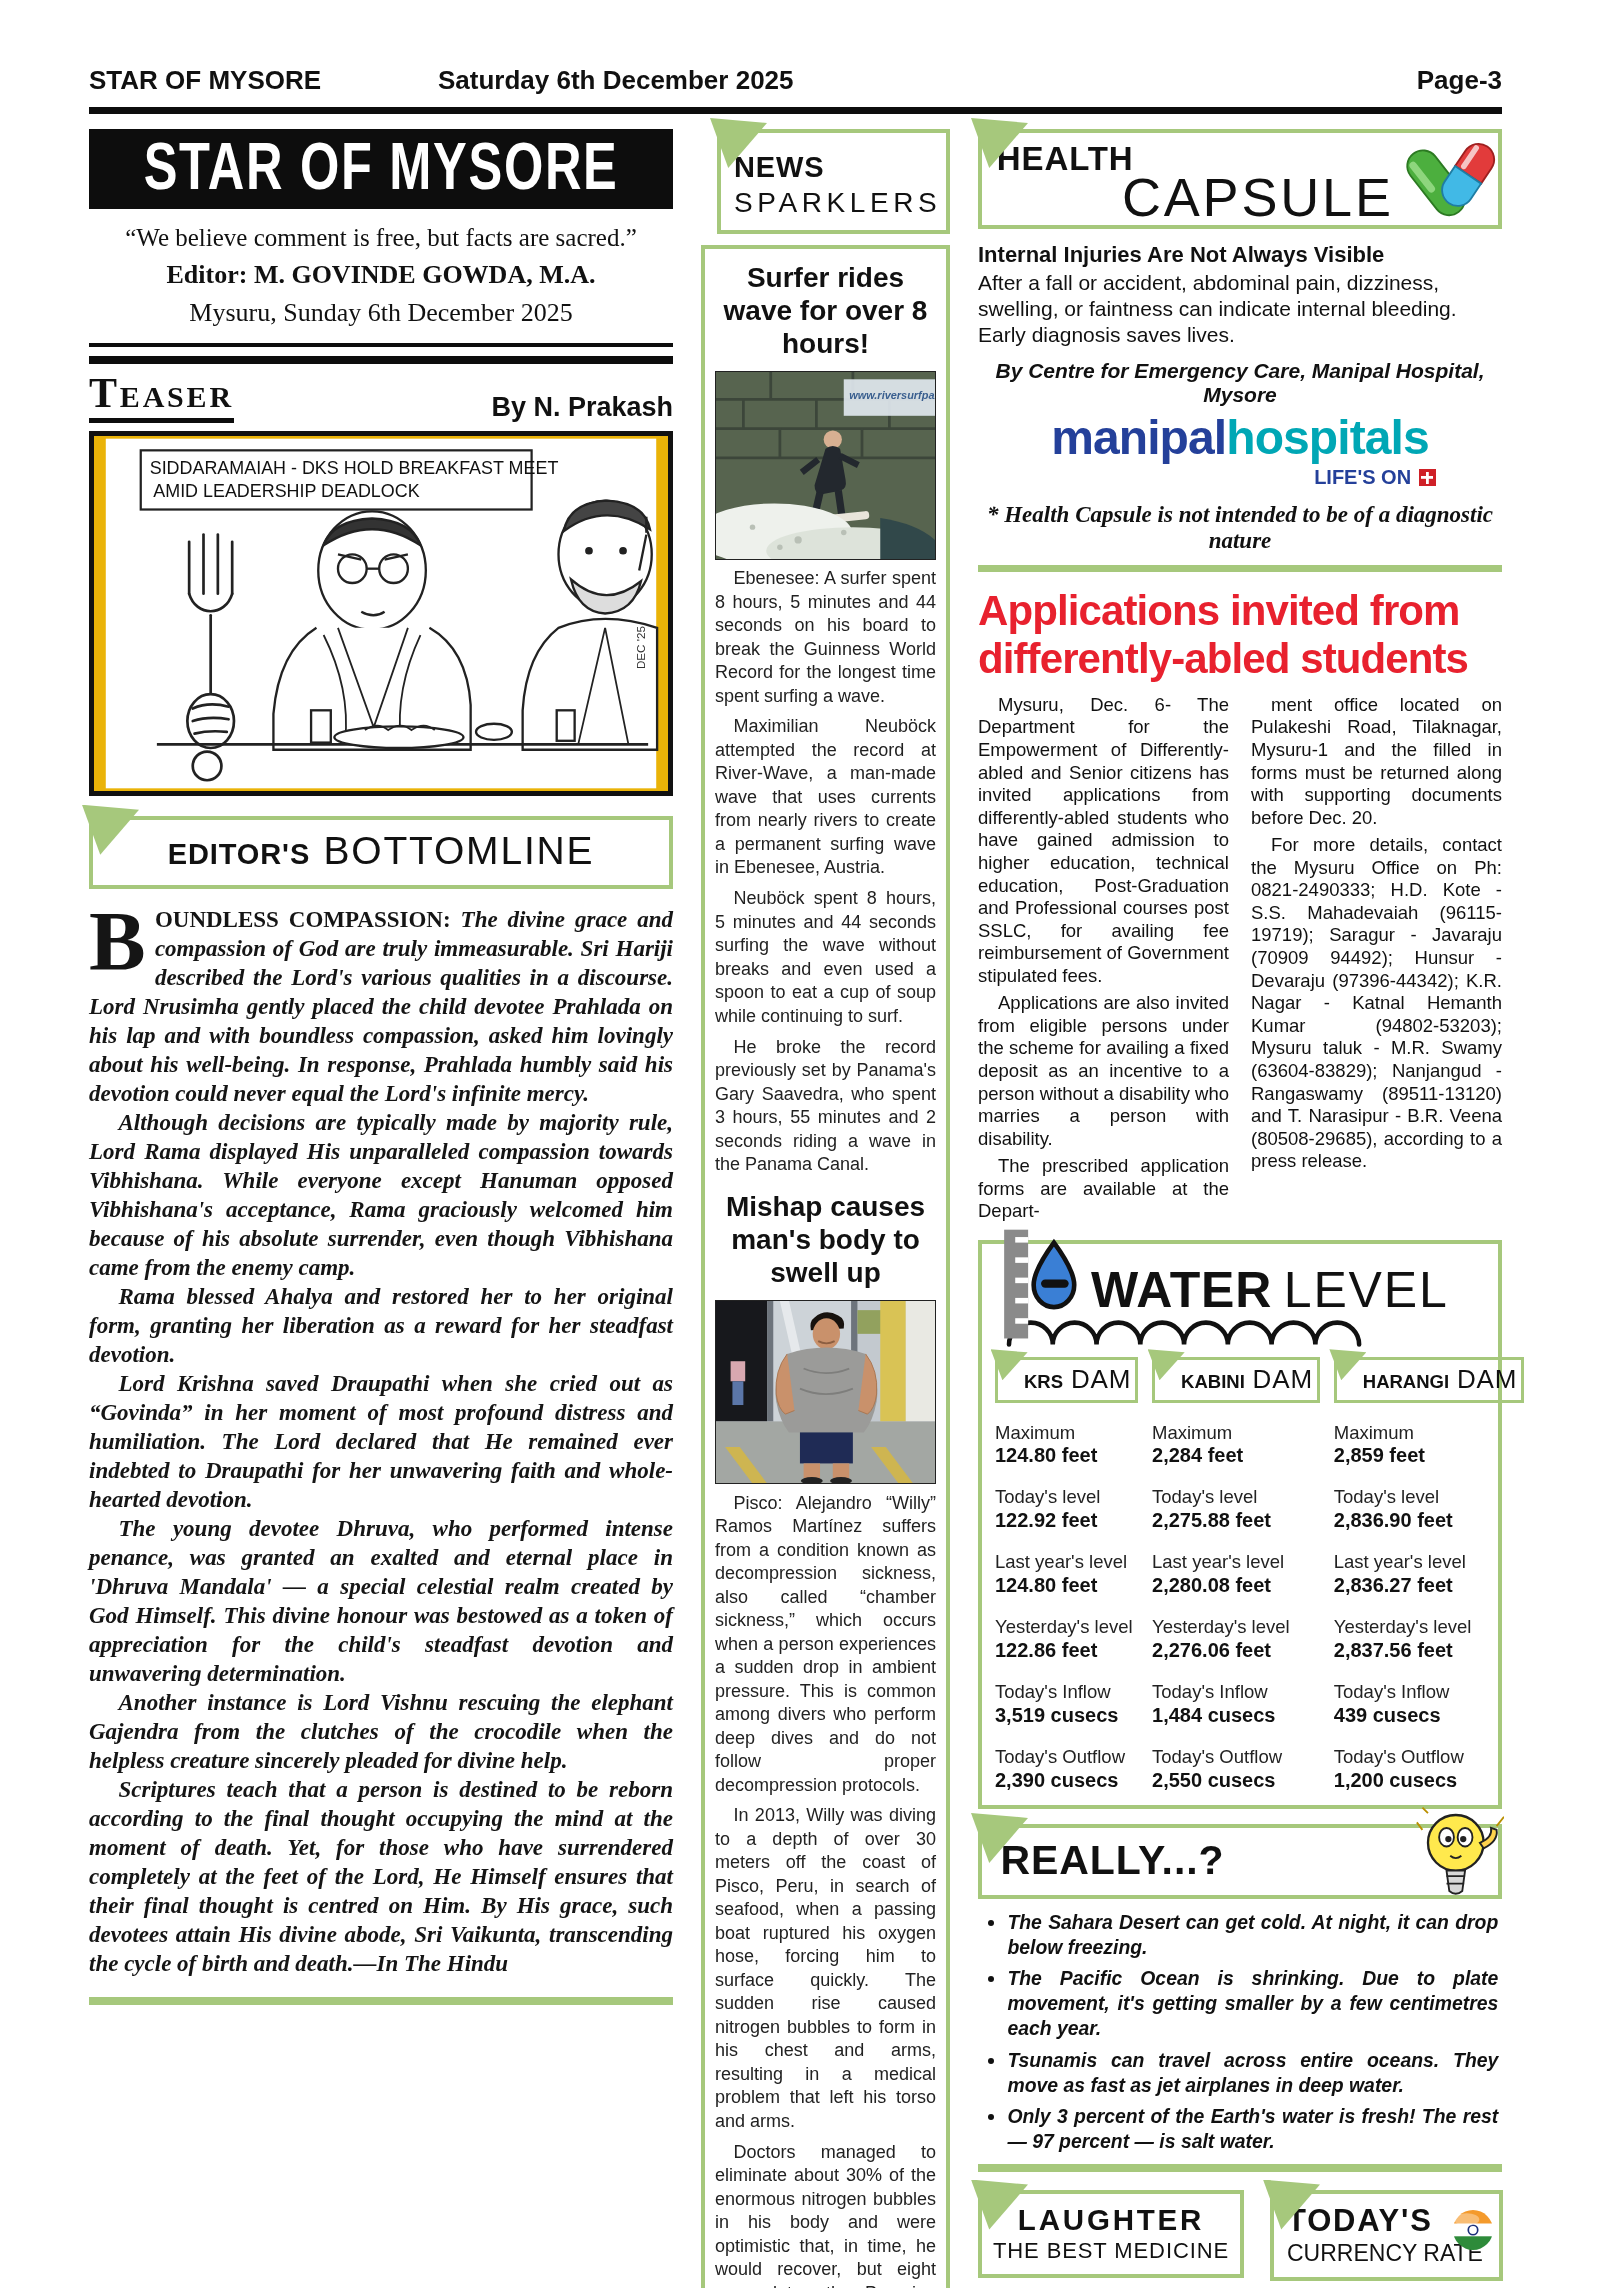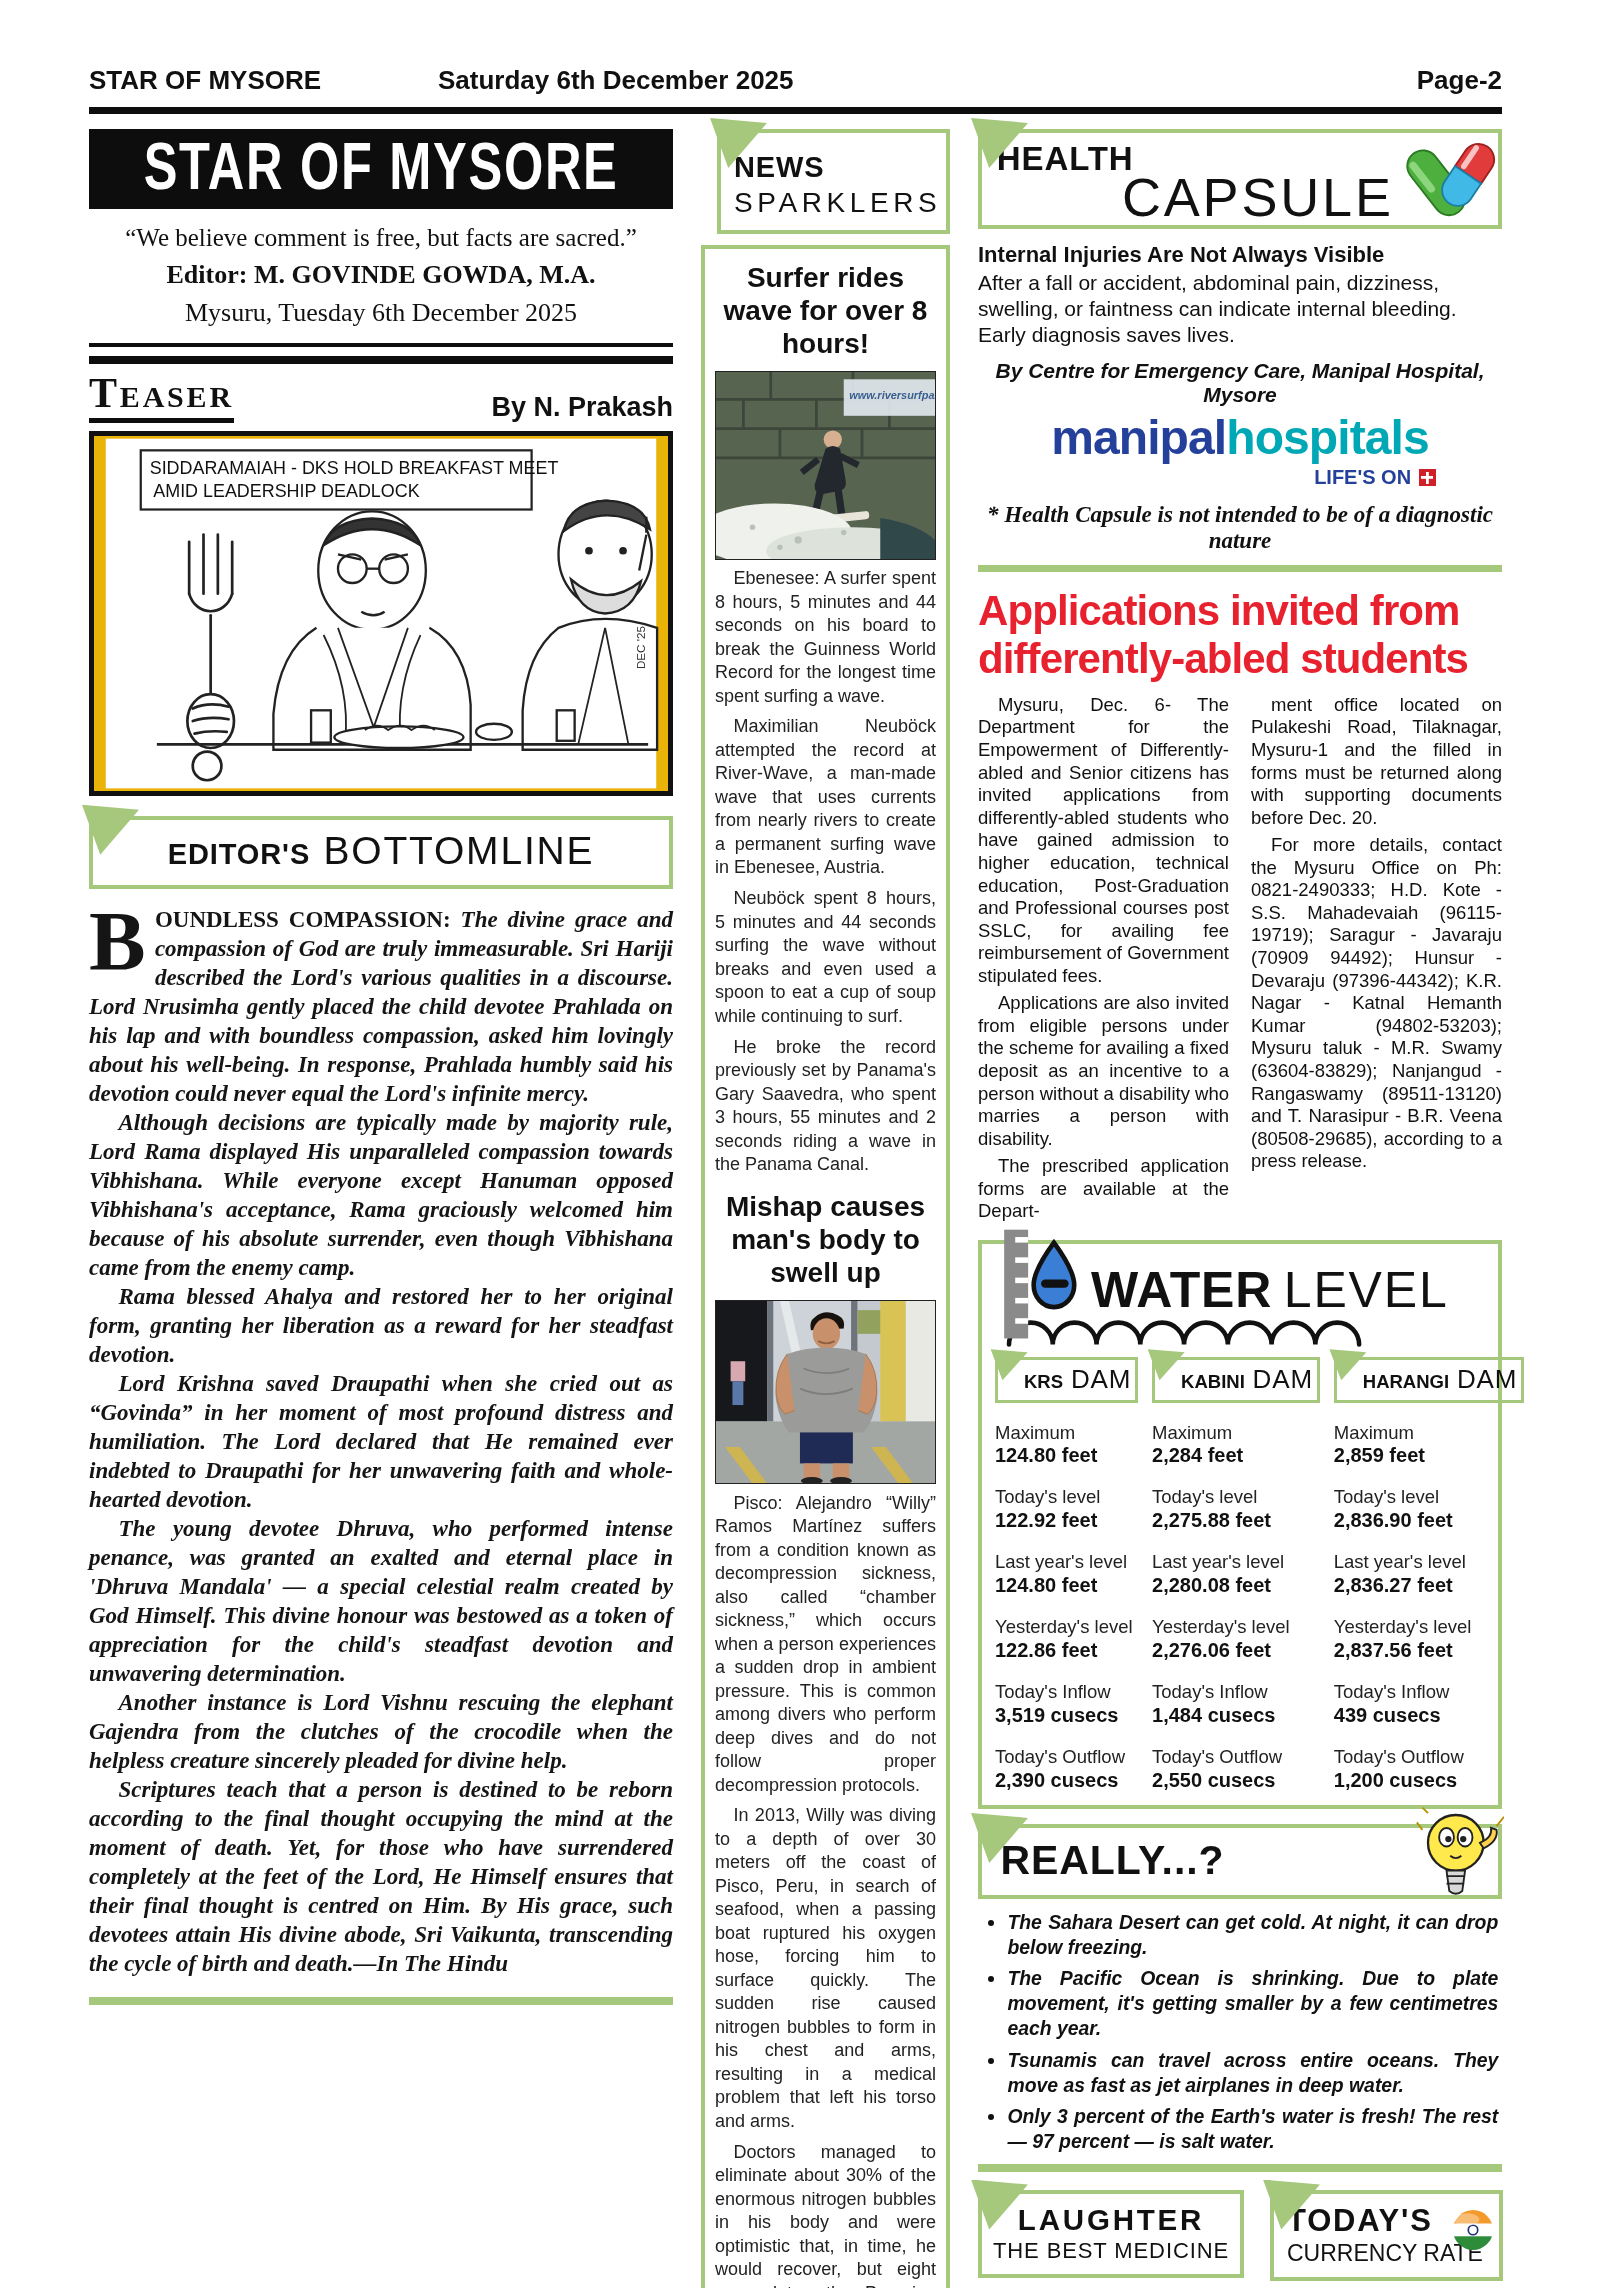--- a/index.html
+++ b/index.html
@@ -136,32 +136,32 @@
 </style>
 </head>
 <body>
 
 <div class="page">
 <div class="content">
 
   <div class="topbar">
     <span>STAR OF MYSORE</span>
     <span class="tb-date">Saturday 6th December 2025</span>
-    <span class="tb-page">Page-2</span>
+    <span class="tb-page">Page-3</span>
   </div>
 
   <div class="cols">
 
     <div class="col-left">
       <div class="banner">
         <span>STAR OF MYSORE</span>
       </div>
       <div class="mast-quote">“We believe comment is free, but facts are sacred.”</div>
       <div class="mast-editor">Editor: M. GOVINDE GOWDA, M.A.</div>
-      <div class="mast-date">Mysuru, Tuesday 6th December 2025</div>
+      <div class="mast-date">Mysuru, Sunday 6th December 2025</div>
       <div class="rule5"></div>
       <div class="rule8"></div>
 
       <div class="teaser-row">
         <span class="teaser-word">Teaser</span>
         <span class="teaser-by">By N. Prakash</span>
       </div>
 
       <div class="cartoon">
         <svg viewBox="0 0 620 396">

